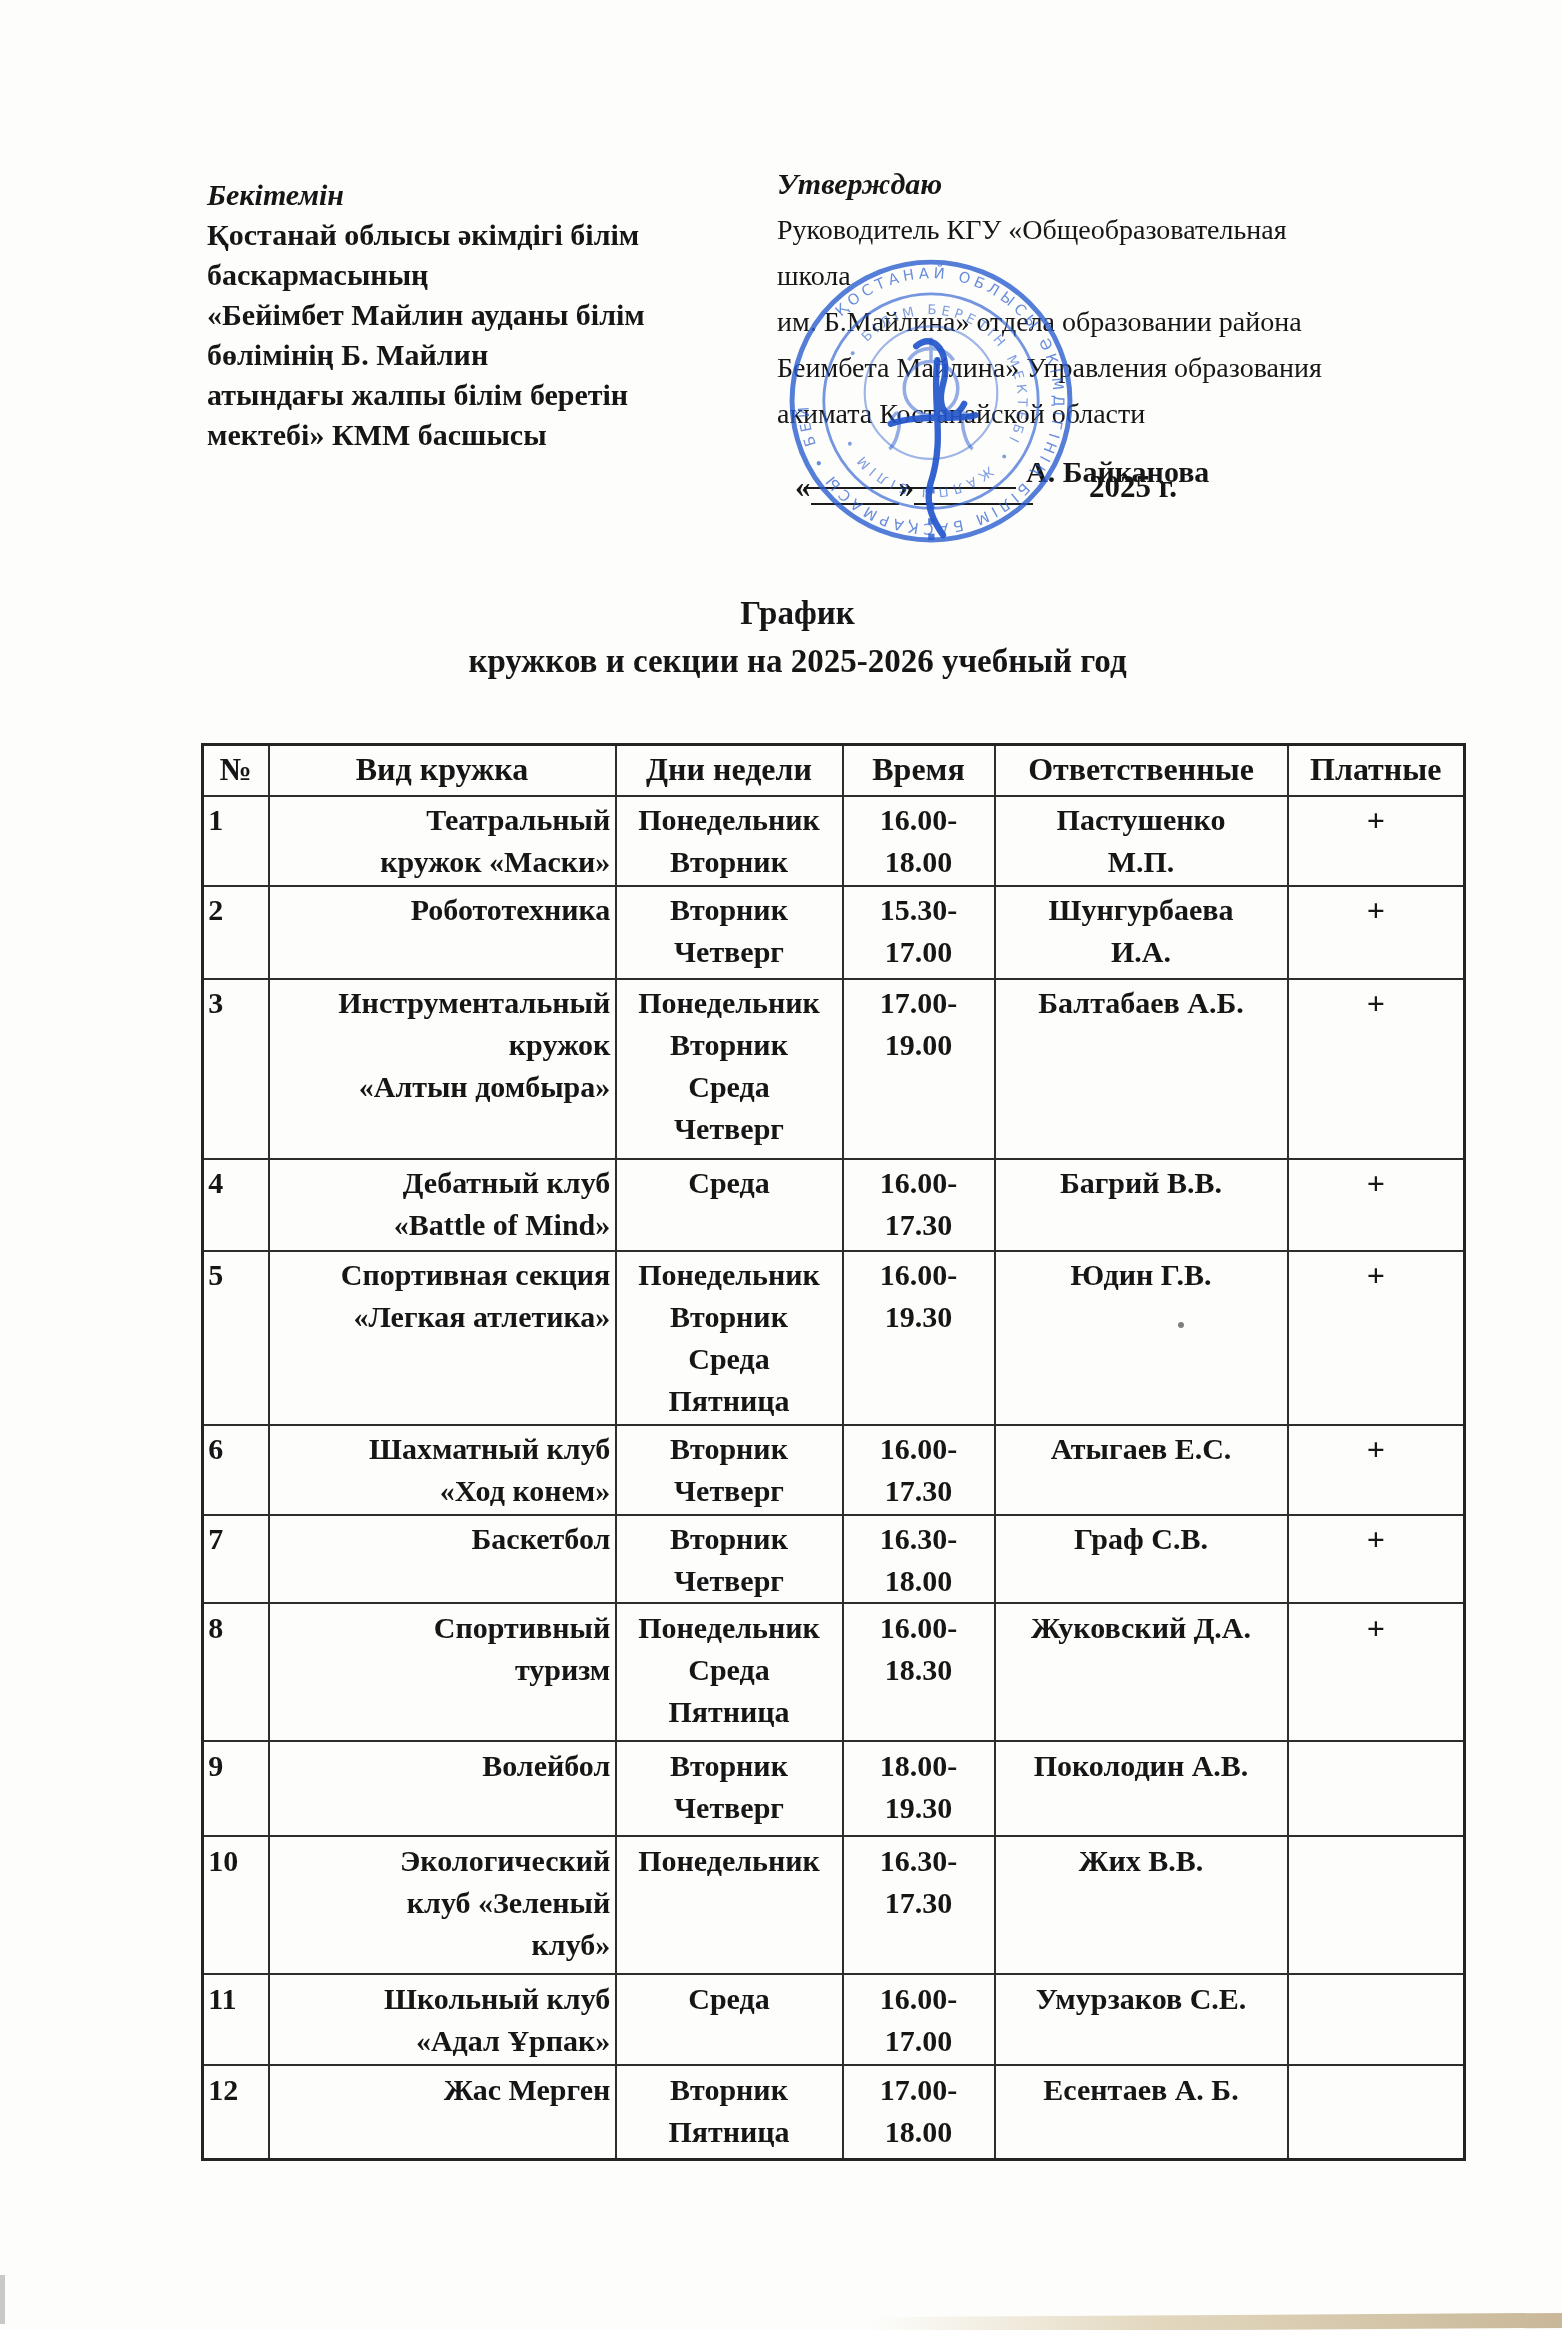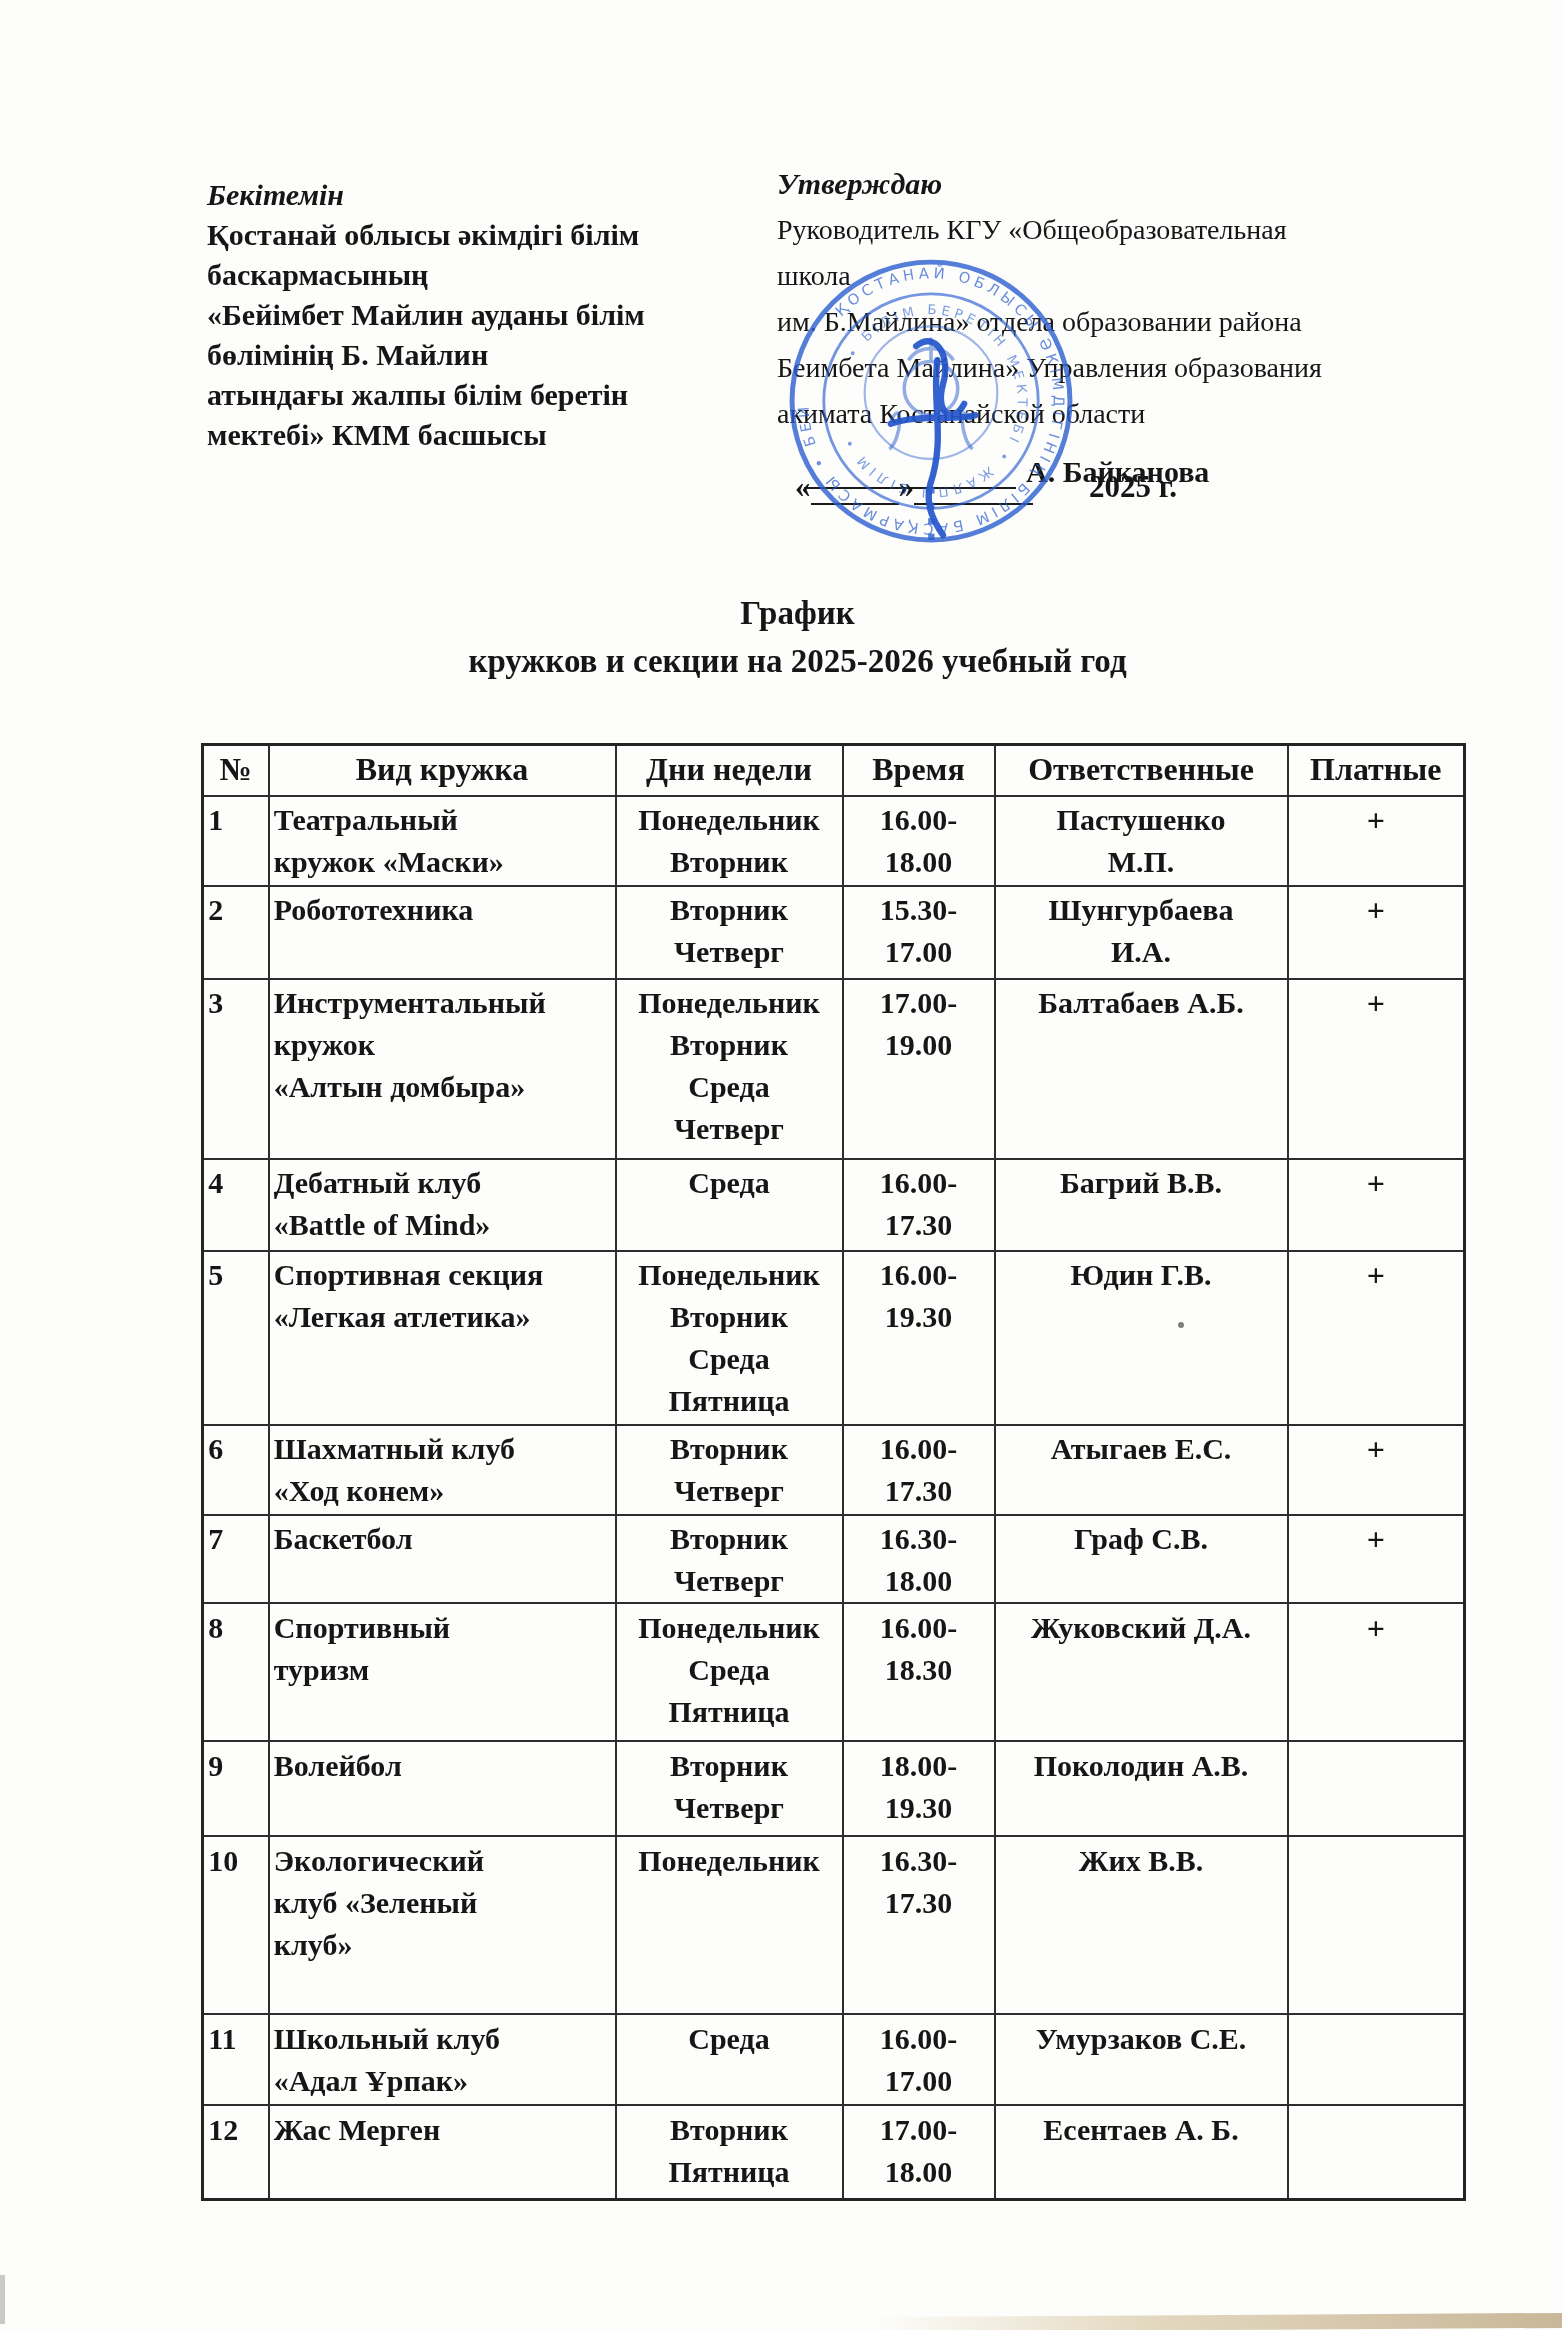--- a/index.html
+++ b/index.html
@@ -45,21 +45,21 @@
   .sched th,.sched td{
     border:2.1px solid #2d2d2d;
     vertical-align:top;
     padding:2.8px 4.2px 0 4.2px;
     white-space:pre-line;
     overflow:hidden;
   }
   .sched{border:3.5px solid #242424;}
   .sched th{font-size:32px;text-align:center;padding-top:0;line-height:47px;}
   .c-num{text-align:left;padding-left:10px;}
-  .c-club{text-align:left;padding-left:11.3px;}
+  .c-club{text-align:right;padding-left:11.3px;}
   .c-days,.c-time,.c-resp,.c-paid{text-align:center;}
   .c-paid{font-size:32px;}
 
   
   .speck{left:1178px;top:1322px;width:6.4px;height:6.4px;border-radius:50%;background:#3a3a3a;opacity:.65;}
   .edge-left{left:0;top:2275px;width:5px;height:49px;background:rgba(150,150,150,.5);}
   .edge-bottom{left:872px;top:2315px;width:691px;height:15px;
     background:linear-gradient(90deg, rgba(205,185,140,0) 0%, rgba(196,173,120,.45) 40%, rgba(166,136,86,.6) 100%);
     transform:rotate(-0.35deg);}
 </style>
@@ -257,21 +257,21 @@
   <tr style="height:95px">
     <td class="c-num">9</td>
     <td class="c-club">Волейбол</td>
     <td class="c-days">Вторник
 Четверг</td>
     <td class="c-time">18.00-
 19.30</td>
     <td class="c-resp">Поколодин А.В.</td>
     <td class="c-paid"></td>
   </tr>
-  <tr style="height:178px">
+  <tr style="height:138px">
     <td class="c-num">10</td>
     <td class="c-club">Экологический
 клуб «Зеленый
 клуб»</td>
     <td class="c-days">Понедельник</td>
     <td class="c-time">16.30-
 17.30</td>
     <td class="c-resp">Жих В.В.</td>
     <td class="c-paid"></td>
   </tr>

